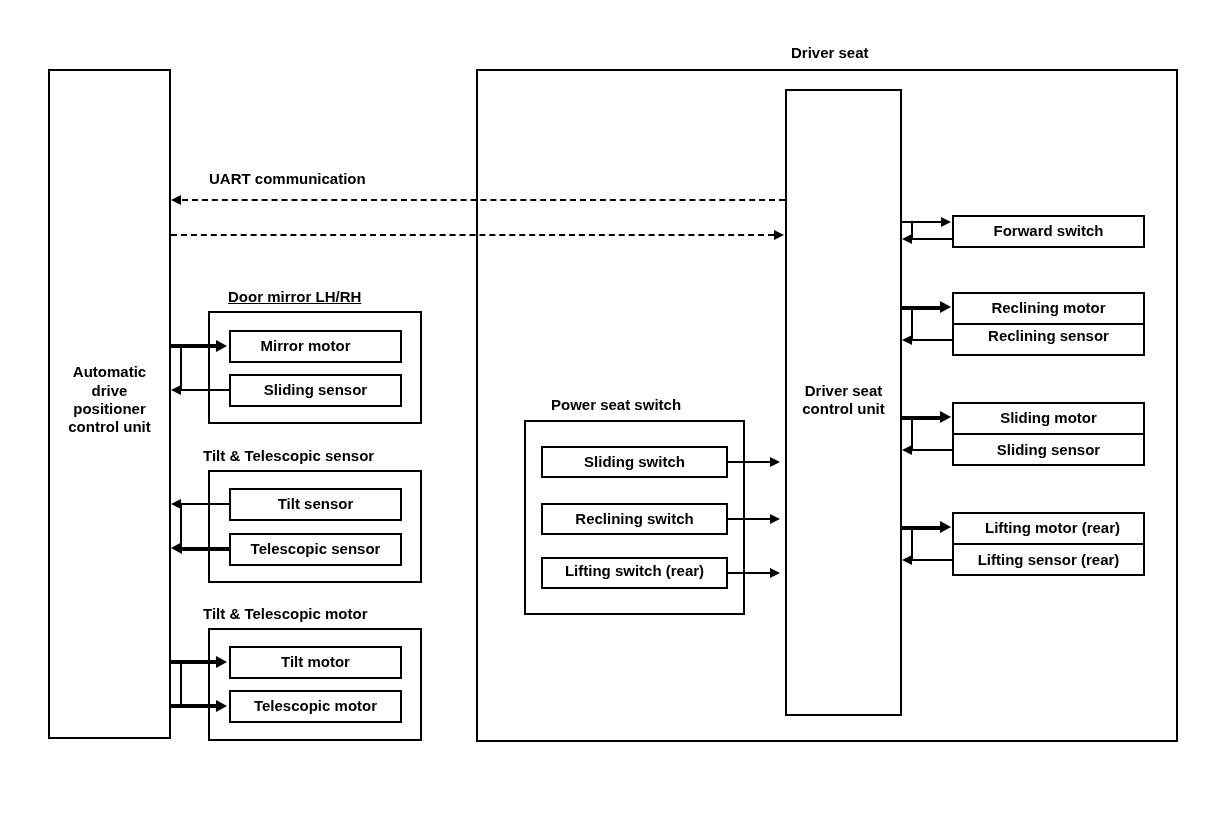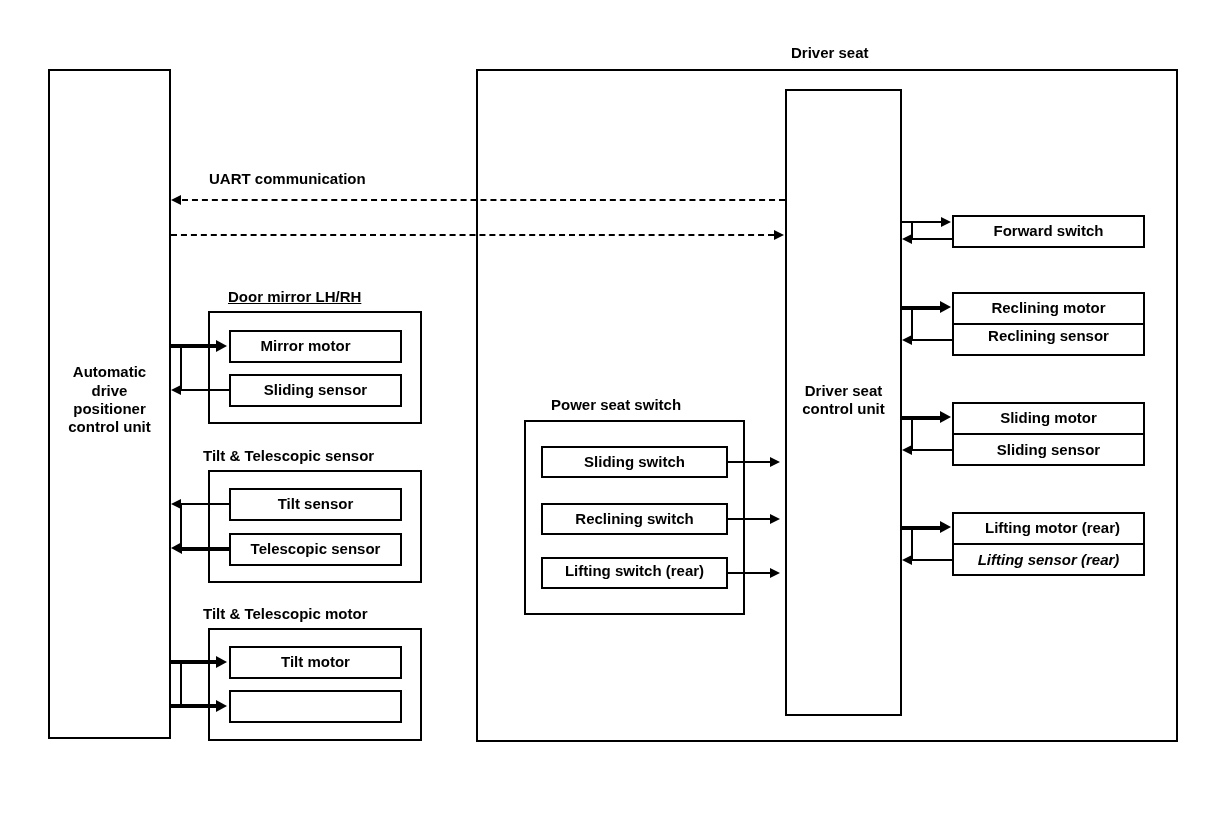--- a/index.html
+++ b/index.html
@@ -125,20 +125,21 @@
 
   <div class="grouptitle" style="left:203px;top:605px;">Tilt &amp; Telescopic motor</div>
   <div class="box outer" style="left:208px;top:628px;width:214px;height:113px;"></div>
 
   <div class="box" style="left:229px;top:646px;width:173px;height:33px;"></div>
   <div class="lbl" style="left:229px;top:646px;width:173px;height:33px;">Tilt motor</div>
   <div class="line hline thick" style="left:171px;top:660px;width:47px;"></div>
   <div class="arrowR" style="left:216px;top:656px;"></div>
 
   <div class="box" style="left:229px;top:690px;width:173px;height:33px;"></div>
+  <div class="lbl" style="left:229px;top:690px;width:173px;height:33px;">Telescopic motor</div>
   <div class="line hline thick" style="left:171px;top:704px;width:47px;"></div>
   <div class="arrowR" style="left:216px;top:700px;"></div>
 
   <div class="grouptitle" style="left:551px;top:396px;">Power seat switch</div>
   <div class="box outer" style="left:524px;top:420px;width:221px;height:195px;"></div>
 
   <div class="box" style="left:541px;top:446px;width:187px;height:32px;"></div>
   <div class="lbl" style="left:541px;top:446px;width:187px;height:32px;">Sliding switch</div>
   <div class="line hline" style="left:728px;top:461px;width:50px;"></div>
   <div class="arrowR sm" style="left:770px;top:457px;"></div>
@@ -174,21 +175,21 @@
   <div class="lbl" style="left:952px;top:402px;width:193px;height:32px;">Sliding motor</div>
   <div class="lbl" style="left:952px;top:434px;width:193px;height:32px;">Sliding sensor</div>
   <div class="line hline thick" style="left:902px;top:416px;width:40px;"></div>
   <div class="arrowR" style="left:940px;top:411px;"></div>
   <div class="line hline" style="left:913px;top:449px;width:39px;"></div>
   <div class="arrowL sm" style="left:902px;top:445px;"></div>
 
   <div class="box" style="left:952px;top:512px;width:193px;height:64px;"></div>
   <div class="line hline" style="left:952px;top:543px;width:193px;"></div>
   <div class="lbl" style="left:952px;top:512px;width:193px;height:32px;padding-left:8px;">Lifting motor (rear)</div>
-  <div class="lbl" style="left:952px;top:544px;width:193px;height:32px;font-style:italic;">Lifting sensor (rear)</div>
+  <div class="lbl" style="left:952px;top:544px;width:193px;height:32px;">Lifting sensor (rear)</div>
   <div class="line hline thick" style="left:902px;top:526px;width:40px;"></div>
   <div class="arrowR" style="left:940px;top:521px;"></div>
   <div class="line hline" style="left:913px;top:559px;width:39px;"></div>
   <div class="arrowL sm" style="left:902px;top:555px;"></div>
 
   <div class="line vline" style="left:911px;top:221px;height:19px;"></div>
   <div class="line vline" style="left:911px;top:306px;height:35px;"></div>
   <div class="line vline" style="left:911px;top:416px;height:35px;"></div>
   <div class="line vline" style="left:911px;top:526px;height:35px;"></div>
 

